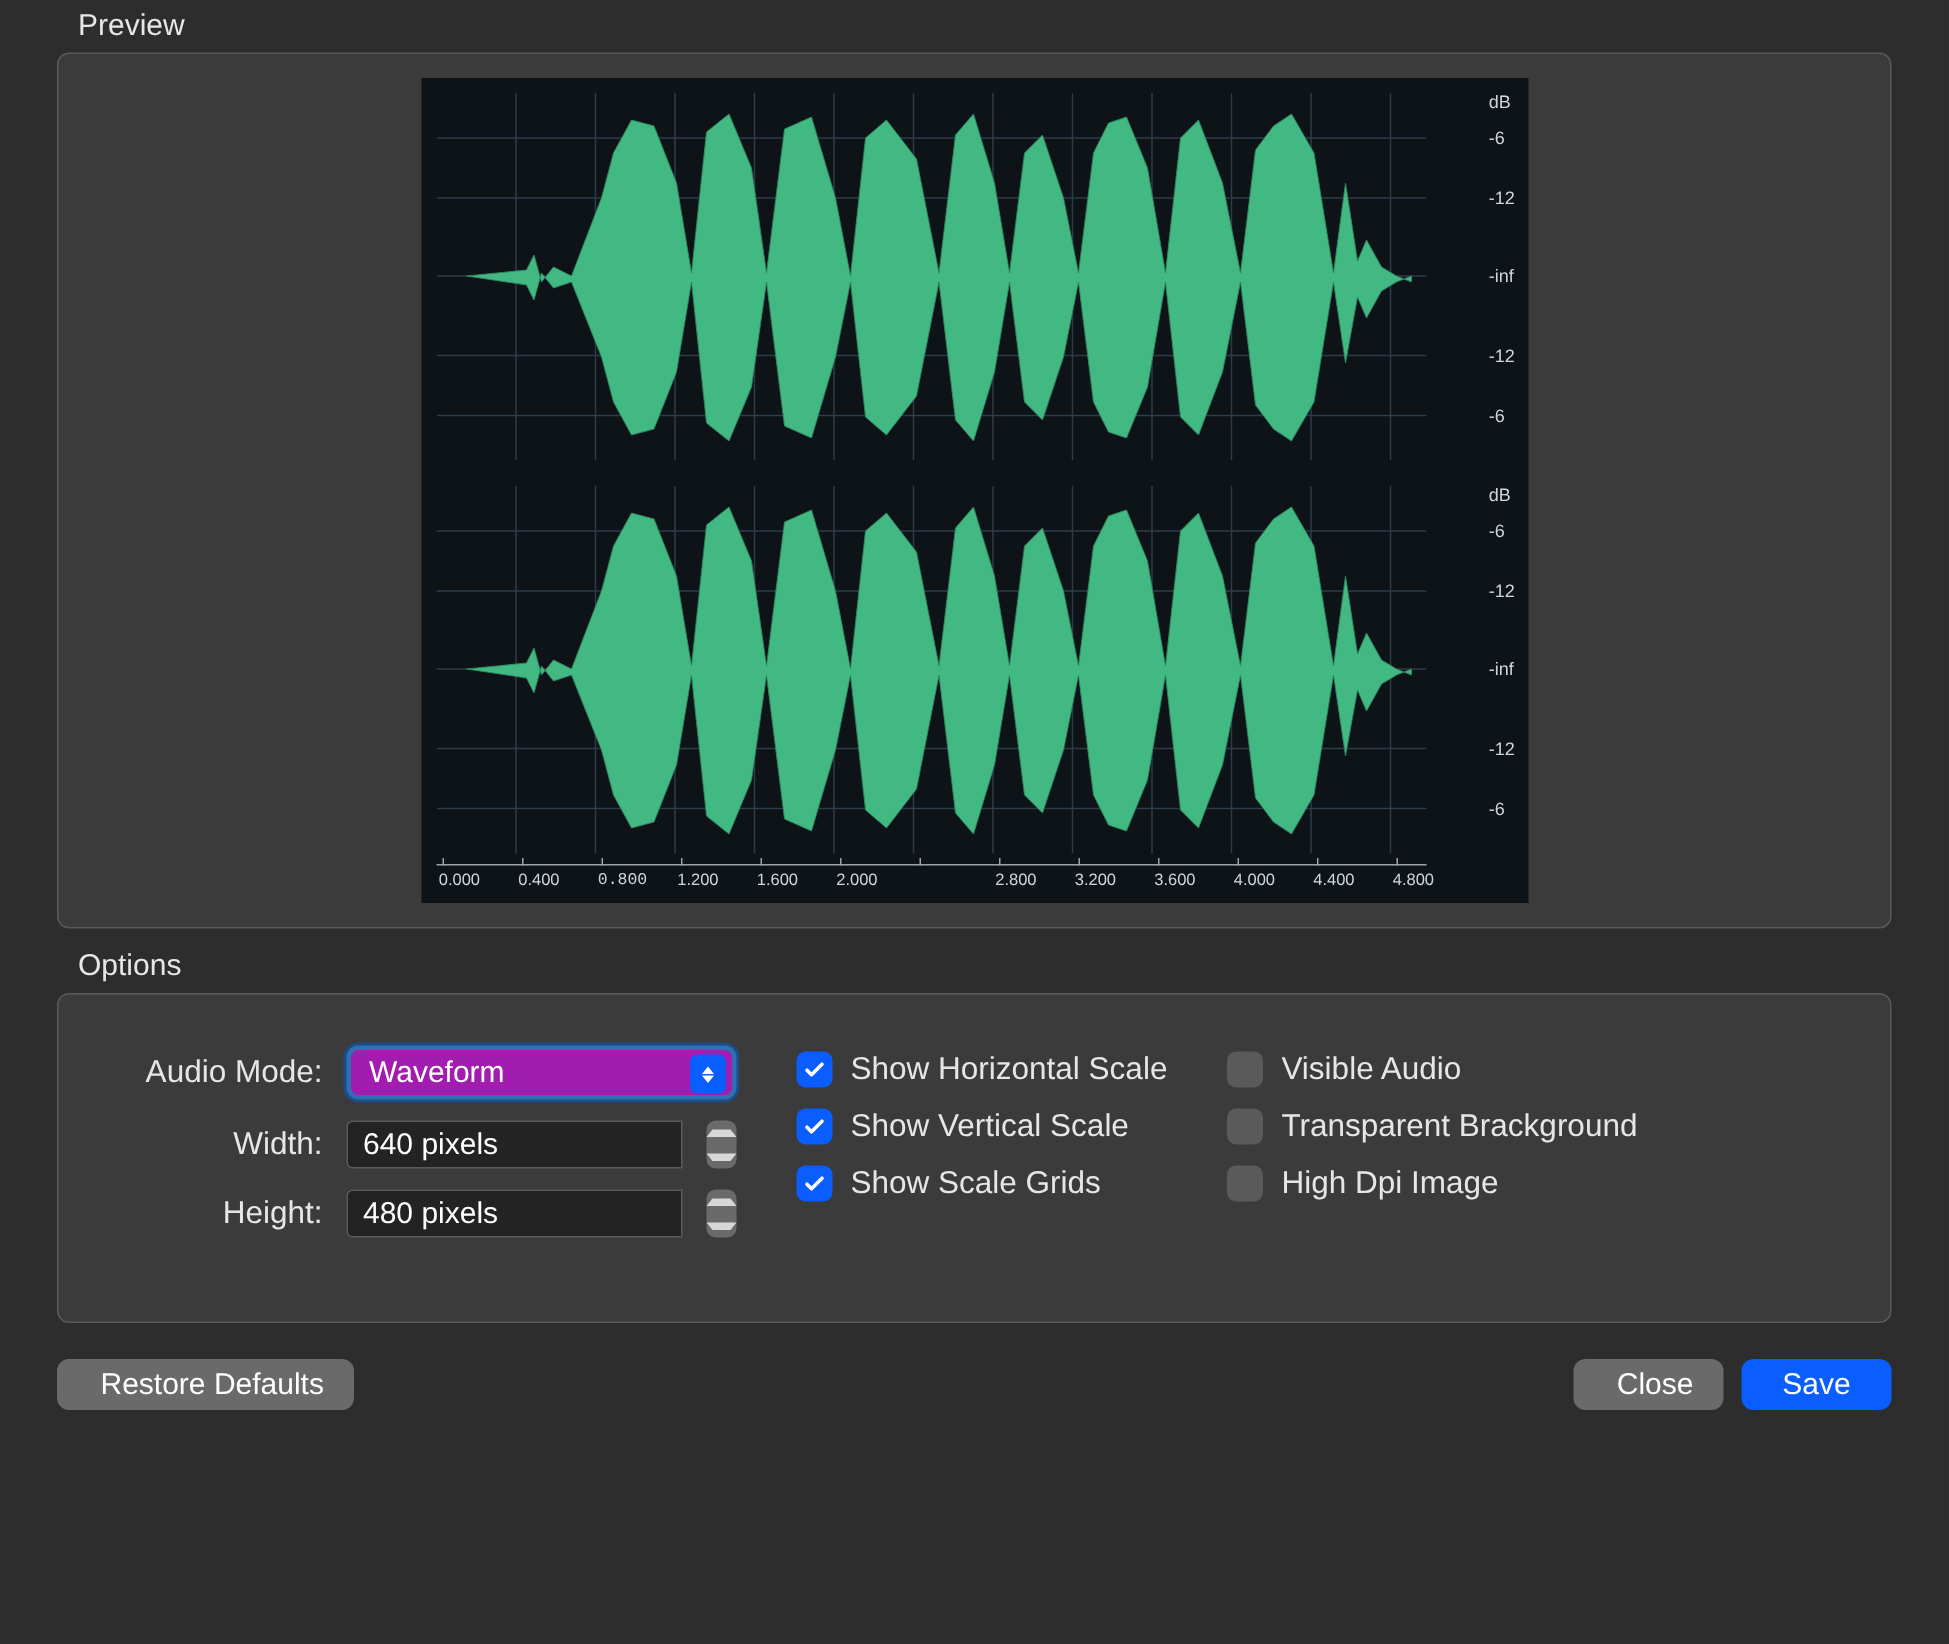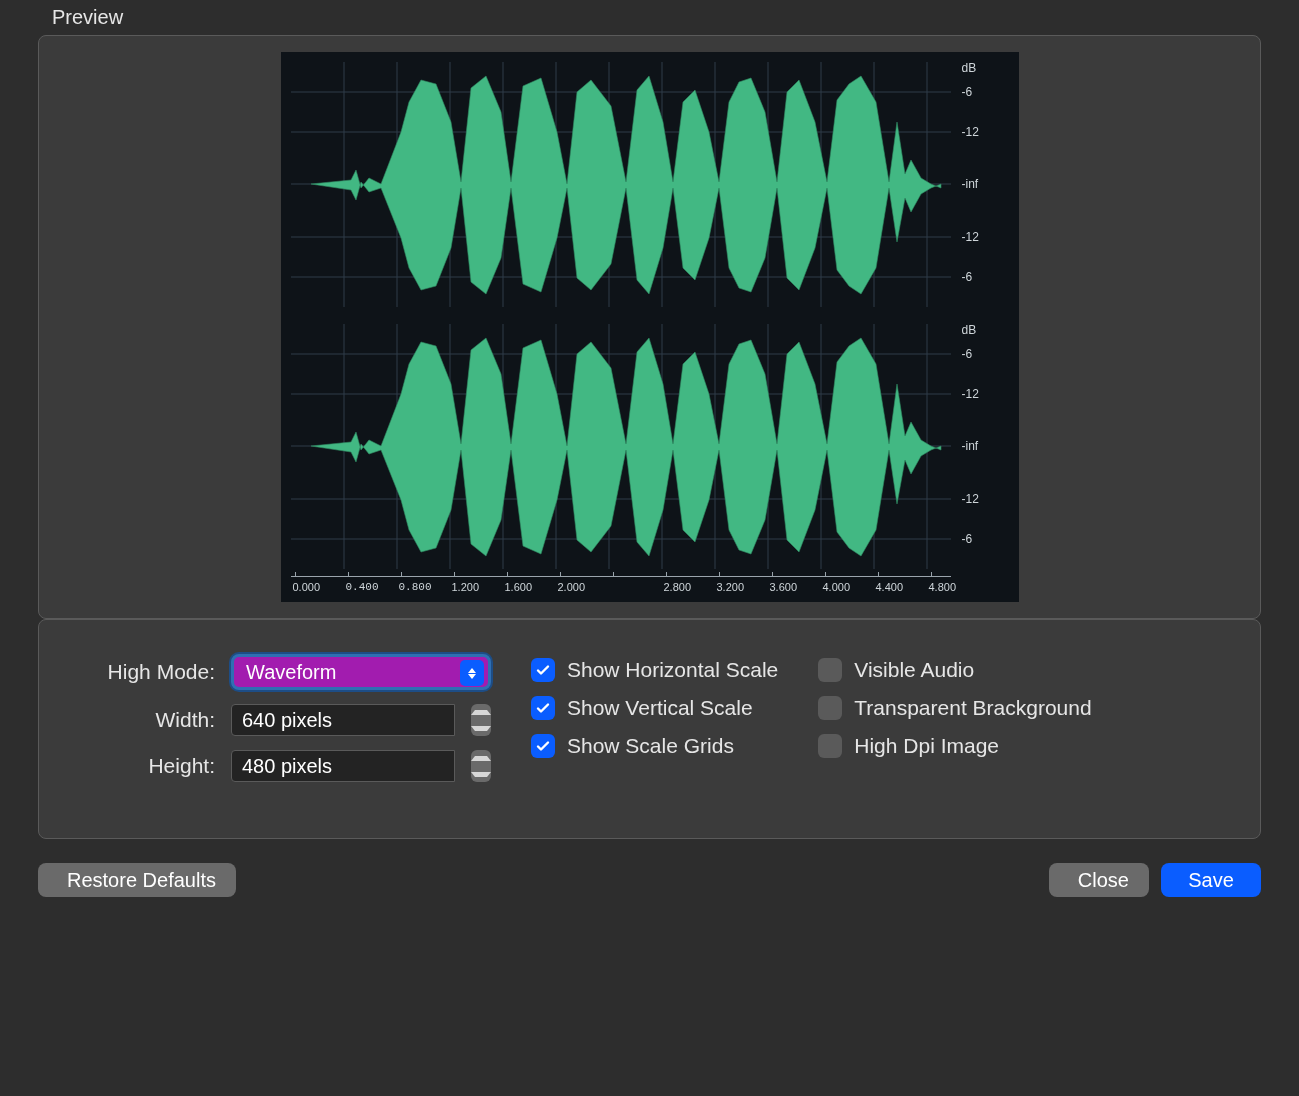--- a/index.html
+++ b/index.html
@@ -43,21 +43,21 @@
     left: 10px;
     width: 660px;
     height: 245px;
   }
   .wave-row.r1 { top: 10px; }
   .wave-row.r2 { top: 272px; }
   .grid line { stroke: #2e3c49; stroke-width: 1; }
   .wave path { fill: #42b883; stroke: #2f8a61; stroke-width: 0.6; }
   .db-col {
     position: absolute;
-    left: 675px;
+    left: 706px;
     width: 54px;
     height: 245px;
     font-size: 12px;
     color: #cfd6da;
     text-align: left;
   }
   .db-col.c1 { top: 10px; }
   .db-col.c2 { top: 272px; }
   .db-col span { position: absolute; left: 6px; transform: translateY(-50%); }
   .time-axis {
@@ -218,21 +218,21 @@
         <span style="top:30px">-6</span>
         <span style="top:70px">-12</span>
         <span style="top:122px">-inf</span>
         <span style="top:175px">-12</span>
         <span style="top:215px">-6</span>
       </div>
 
       <div class="time-axis" id="time-axis">
           <span style="left: 4px;">0.000</span>
           <div class="tick" style="left: 4px;"></div>
-          <span style="left: 57px; font-family: Liberation Mono, monospace;">0.400</span>
+          <span style="left: 57px;">0.400</span>
           <div class="tick" style="left: 57px;"></div>
           <span style="left: 110px; font-family: Liberation Mono, monospace;">0.800</span>
           <div class="tick" style="left: 110px;"></div>
           <span style="left: 163px;">1.200</span>
           <div class="tick" style="left: 163px;"></div>
           <span style="left: 216px;">1.600</span>
           <div class="tick" style="left: 216px;"></div>
           <span style="left: 269px;">2.000</span>
           <div class="tick" style="left: 269px;"></div>
           <span style="left: 308px; margin-top: 32px;">2.400</span>
@@ -246,25 +246,26 @@
           <span style="left: 534px;">4.000</span>
           <div class="tick" style="left: 534px;"></div>
           <span style="left: 587px;">4.400</span>
           <div class="tick" style="left: 587px;"></div>
           <span style="left: 640px;">4.800</span>
           <div class="tick" style="left: 640px;"></div>
         </div>
     </div>
   </div>
 
+  <div class="section-label" style="margin-top:14px">Options</div>
   <div class="panel">
     <div class="options-body">
       <div class="opt-col1">
         <div class="opt-row">
-          <div class="opt-label">High Mode:</div>
+          <div class="opt-label">Audio Mode:</div>
           <div class="combo">
             <span>Waveform</span>
             <div class="arrow">
               <div class="chev up"></div>
                 <div class="chev dn"></div>
             </div>
           </div>
         </div>
         <div class="opt-row">
           <div class="opt-label">Width:</div>

